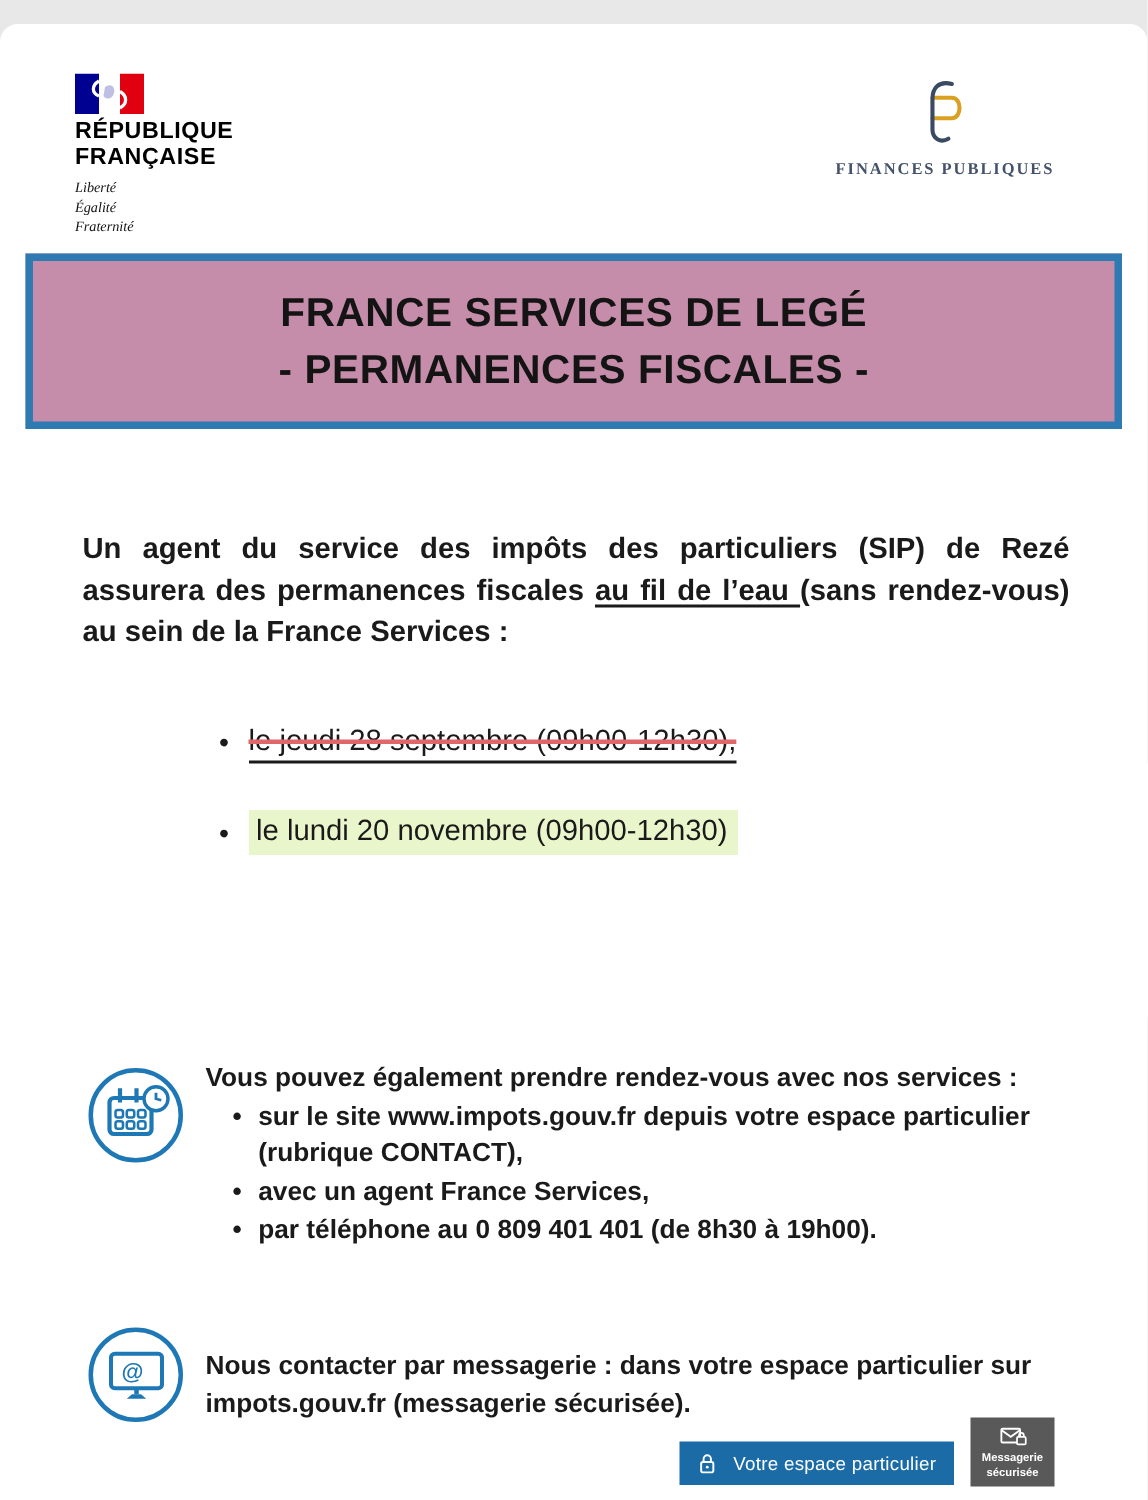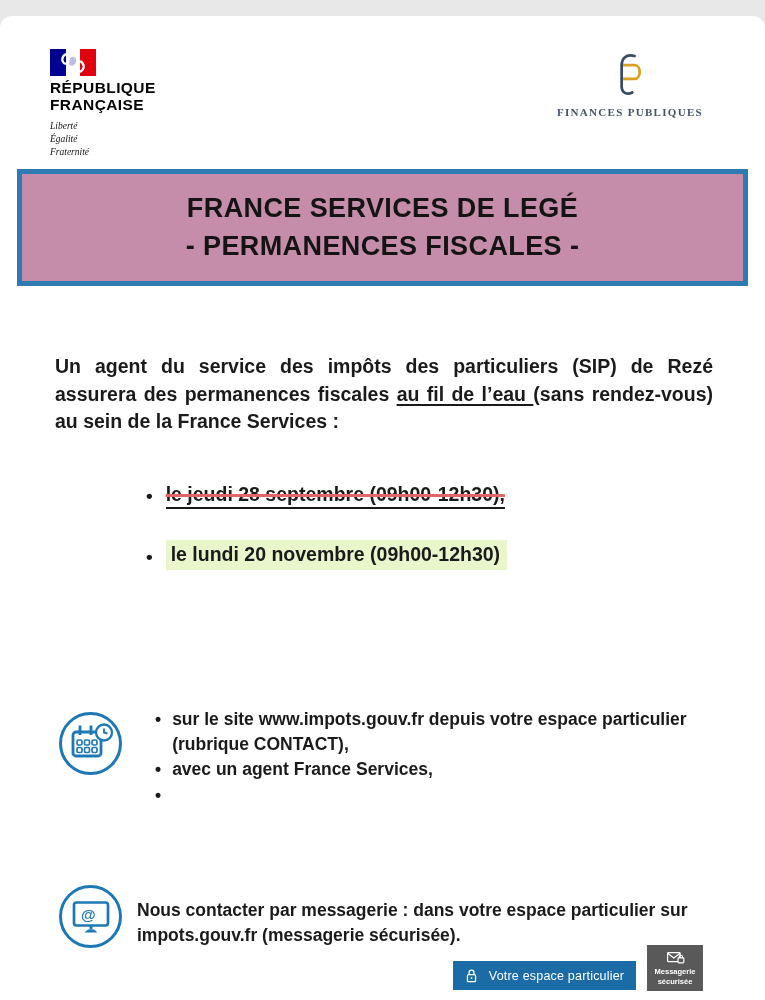--- a/index.html
+++ b/index.html
@@ -29,21 +29,21 @@
 
   
   .intro {
     position:absolute; left:55px; top:337px; width:658px;
     font-size:19.5px; font-weight:bold; line-height:1.42; text-align:justify;
   }
   .intro .u { text-decoration:underline; text-decoration-thickness:2px; text-underline-offset:3px; }
 
   
   .date-list { position:absolute; left:146px; top:467px; }
-  .date-item { display:flex; align-items:flex-end; gap:13px; font-size:19.5px; font-weight:bold; margin-bottom:31px; }
+  .date-item { display:flex; align-items:flex-end; gap:13px; font-size:19.5px; font-weight:normal; margin-bottom:31px; }
   .date-item::before { content:"•"; font-size:19px; line-height:1.3; }
   .cancelled {
     border-bottom:2px solid #1a1a1a; padding-bottom:1px;
     text-decoration:line-through; text-decoration-color:#e0666a; text-decoration-thickness:3px;
   }
   .highlighted { background:#e9f6cb; padding:3px 7px 4px 5px; }
 
   
   .icon-circle {
     position:absolute; width:63px; height:63px; border-radius:50%;
@@ -137,29 +137,31 @@
       <rect x="18.5" y="21" width="5" height="5" rx="1.5" stroke-width="1.7"></rect>
       <rect x="26" y="21" width="5" height="5" rx="1.5" stroke-width="1.7"></rect>
       <rect x="11" y="28.5" width="5" height="5" rx="1.5" stroke-width="1.7"></rect>
       <rect x="18.5" y="28.5" width="5" height="5" rx="1.5" stroke-width="1.7"></rect>
       <rect x="26" y="28.5" width="5" height="5" rx="1.5" stroke-width="1.7"></rect>
       <circle cx="38" cy="13.5" r="8" fill="#ffffff" stroke-width="2.3"></circle>
       <path d="M38 9.5 L38 13.5 L41.5 14.5" stroke-width="1.9"></path>
     </svg>
   </div>
   <div class="rdv-text">
+    <div>Vous pouvez également prendre rendez-vous avec nos services :</div>
     <div class="sub-list">
       <div class="sub-item">
         <span>sur le site www.impots.gouv.fr depuis votre espace particulier (rubrique CONTACT),</span>
       </div>
       <div class="sub-item">
         <span>avec un agent France Services,</span>
       </div>
       <div class="sub-item">
         <span>
+          <span class="cont">par téléphone au 0 809 401 401 (de 8h30 à 19h00).</span>
         </span>
       </div>
     </div>
   </div>
 
   <div class="icon-circle" id="msg-icon">
     <svg viewBox="0 0 50 50" fill="none" stroke="#1d78b5">
       <rect x="8" y="10.5" width="34" height="23" rx="2.5" stroke-width="2.7"></rect>
       <text x="15" y="27.5" fill="#1d78b5" stroke="none" font-size="15" font-weight="bold" font-family="Liberation Sans, sans-serif">@</text>
       <line x1="25" y1="33.5" x2="25" y2="37.5" stroke-width="3"></line>

